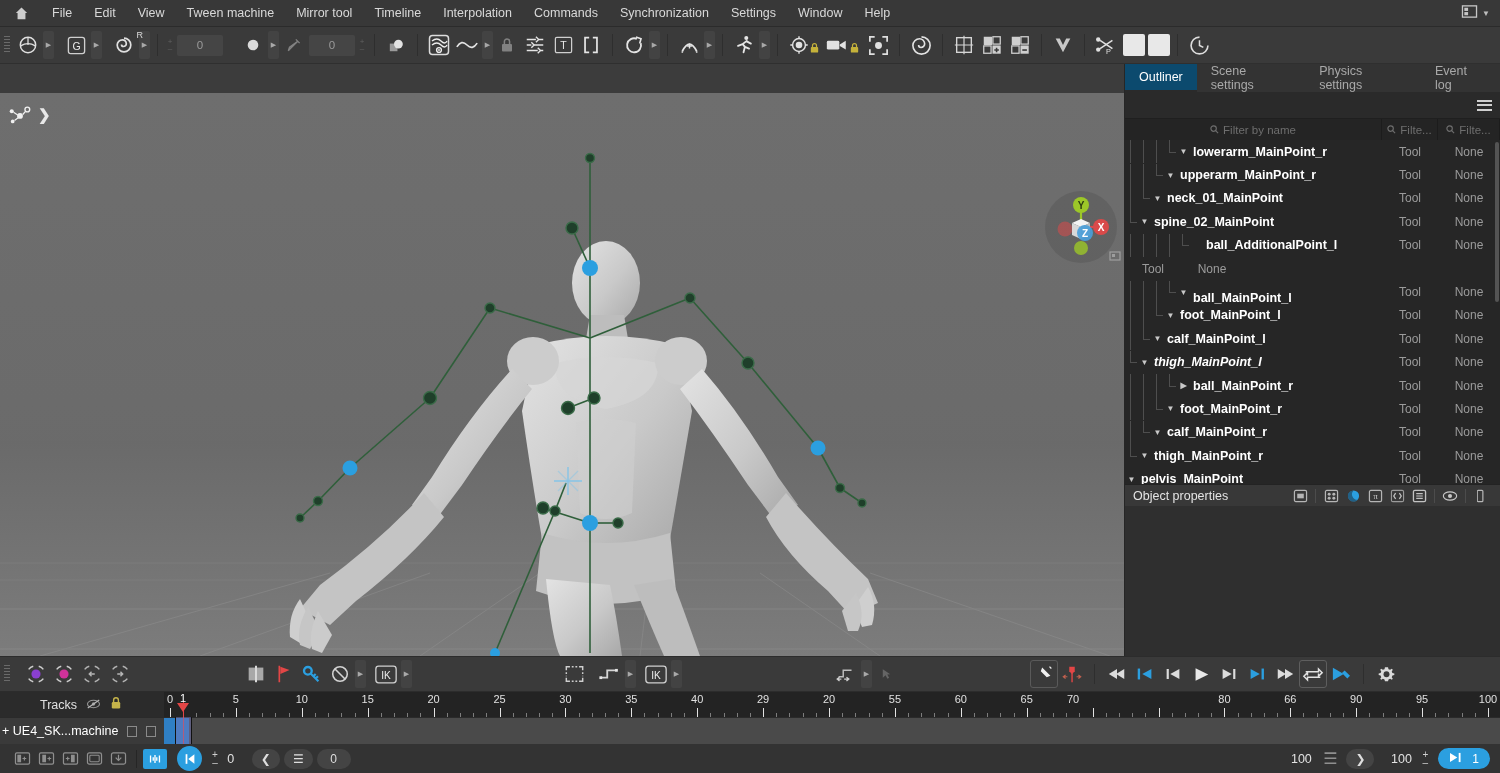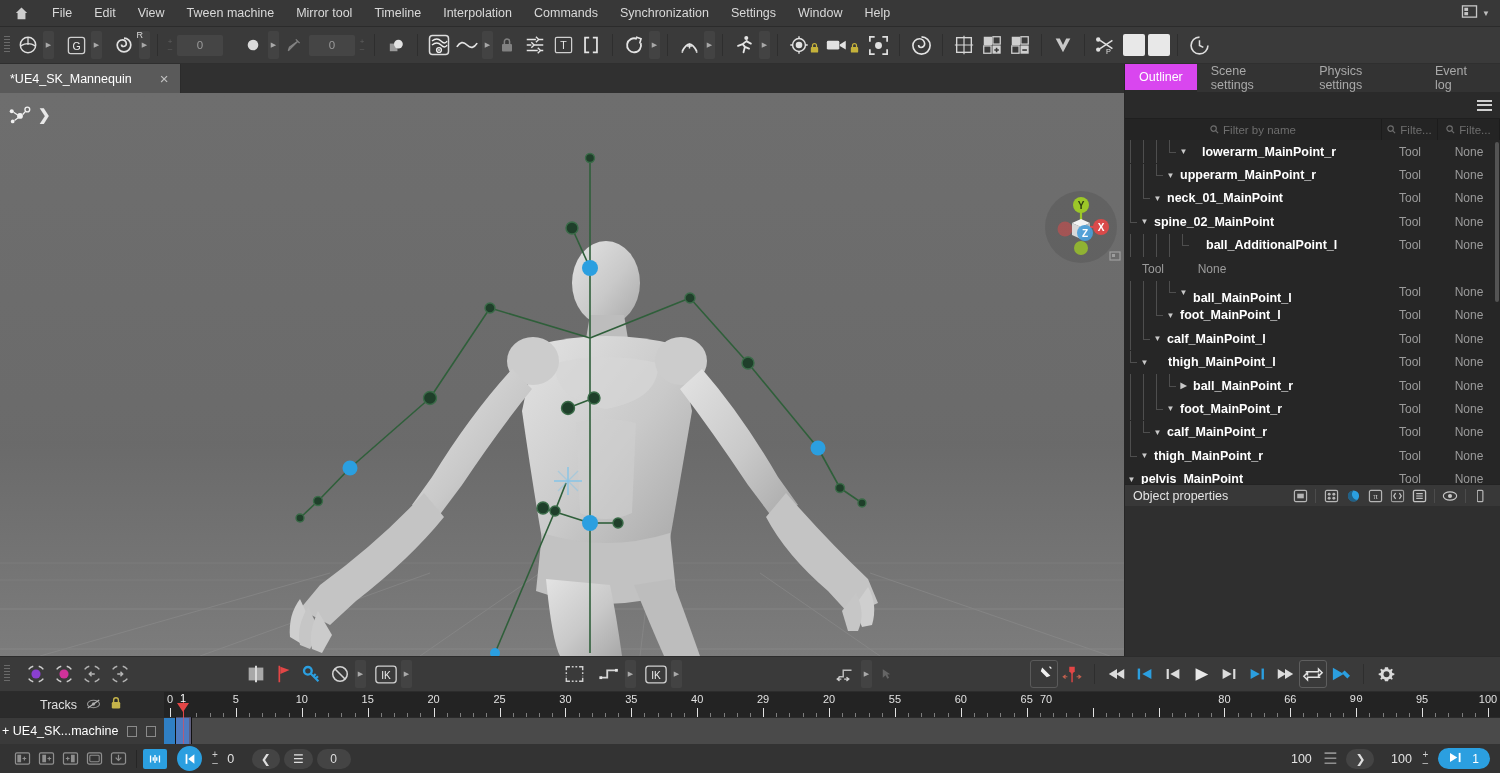--- a/index.html
+++ b/index.html
@@ -95,21 +95,21 @@
   
   .rpanel {
     position: absolute; top: 64px; left: 1124px; width: 376px; height: 592px;
     background: #2f2f2f; border-left: 1px solid #262626;
   }
   .rtabs { display: flex; height: 28px; background: #333333; align-items: stretch; }
   .rtab {
     padding: 0 14px; display: flex; align-items: center; font-size: 12.5px;
     color: #a9a9a9; cursor: default;
   }
-  .rtab.active { background: #d946ef; color: #ffffff; border-bottom: 2px solid #2a2a2a; }
+  .rtab.active { background: #0c4a6e; color: #ffffff; border-bottom: 2px solid #2a2a2a; }
   .rtoolrow { height: 26px; background: #2a2a2a; display: flex; align-items: center;
     justify-content: flex-end; padding-right: 8px; }
   .burger { display:flex; flex-direction:column; gap:2.5px; }
   .burger i { display:block; width: 15px; height: 2px; background: #d0d0d0; }
 
   .filterrow { height: 22px; display: flex; background: #242424; border-top: 1px solid #1f1f1f; }
   .fcell { display: flex; align-items: center; justify-content: center; gap: 4px;
     font-size: 11.5px; color: #6e6e6e; border-right: 1px solid #1c1c1c; overflow: hidden; }
   .fcell.name { flex: 1; }
   .fcell.type { width: 56px; }
@@ -462,26 +462,20 @@
     <div class="tb-sep"></div>
 
     <div class="tb-btn">
       <svg width="23" height="23" viewBox="0 0 24 24">
           <path d="M12 3.2a8.8 8.8 0 1 0 8.8 8.8" fill="none" stroke="#dedede" stroke-width="1.7"></path>
           <path d="M12 6.5 L12 12 L16 14" fill="none" stroke="#dedede" stroke-width="1.6"></path>
         </svg>
     </div>
   </div>
 
-  <div class="tabstrip">
-    <div class="doc-tab">
-      <span>*UE4_SK_Mannequin</span>
-      <span class="x">×</span>
-    </div>
-  </div>
 
   <div class="viewport">
     <div class="vp-bg"></div>
     <div class="vp-floor"></div>
 
     <svg width="1124" height="563" style="position:absolute;inset:0;">
       <g stroke="#8e8e8e" stroke-width="1" opacity="0.55">
         <line x1="0" y1="516" x2="1124" y2="516"></line>
         <line x1="0" y1="556" x2="1124" y2="556"></line>
         <line x1="40" y1="563" x2="330" y2="480"></line>
@@ -674,21 +668,21 @@
 
 
     <div class="tree" id="tree">
         <div class="trow">
           <div class="tname">
             <span class="guide"></span>
             <span class="guide"></span>
             <span class="guide"></span>
             <span class="guide elbow"></span>
             <span class="caret">▼</span>
-            <span style="margin-left: 12px;">lowerarm_MainPoint_r</span>
+            <span style="margin-left: 3px;">lowerarm_MainPoint_r</span>
           </div>
           <div class="ttype">Tool</div>
           <div class="ttrack">None</div>
         </div>
         <div class="trow">
           <div class="tname">
             <span class="guide"></span>
             <span class="guide"></span>
             <span class="guide elbow"></span>
             <span class="caret">▼</span>
@@ -763,21 +757,21 @@
             <span class="caret">▼</span>
             <span style="margin-left: 3px;">calf_MainPoint_l</span>
           </div>
           <div class="ttype">Tool</div>
           <div class="ttrack">None</div>
         </div>
         <div class="trow">
           <div class="tname">
             <span class="guide elbow"></span>
             <span class="caret">▼</span>
-            <span style="margin-left: 17px;">thigh_MainPoint_l</span>
+            <span style="margin-left: 3px; font-style: italic;">thigh_MainPoint_l</span>
           </div>
           <div class="ttype">Tool</div>
           <div class="ttrack">None</div>
         </div>
         <div class="trow">
           <div class="tname">
             <span class="guide"></span>
             <span class="guide"></span>
             <span class="guide"></span>
             <span class="guide elbow"></span>
@@ -1206,25 +1200,25 @@
         <div class="tlabel" style="left: 269.6px;">20</div>
         <div class="tlabel" style="left: 335.5px;">25</div>
         <div class="tlabel" style="left: 401.4px;">30</div>
         <div class="tlabel" style="left: 467.3px;">35</div>
         <div class="tlabel" style="left: 533.2px;">40</div>
         <div class="tlabel" style="left: 599.1px;">29</div>
         <div class="tlabel" style="left: 665px;">20</div>
         <div class="tlabel" style="left: 730.9px;">55</div>
         <div class="tlabel" style="left: 796.8px;">60</div>
         <div class="tlabel" style="left: 862.7px;">65</div>
-        <div class="tlabel" style="left: 882px;">70</div>
+        <div class="tlabel" style="left: 909px;">70</div>
         <div class="tlabel" style="left: 994.5px; margin-top: 36px;">75</div>
         <div class="tlabel" style="left: 1060.4px;">80</div>
         <div class="tlabel" style="left: 1126.3px;">66</div>
-        <div class="tlabel" style="left: 1192.2px; font-family: Liberation Mono, monospace;">90</div>
+        <div class="tlabel" style="left: 1192.2px;">90</div>
         <div class="tlabel" style="left: 1258.1px;">95</div>
         <div class="tlabel" style="left: 1324px;">100</div>
       </div>
 
     <div class="trackarea" id="trackarea">
         <div class="keyblock" style="left: 0px; width: 25.18px;"></div>
       </div>
 
     <div id="playhead-wrap" style="position:absolute;top:0;left:0;height:52px;">
         <div class="playhead" style="left: 183.18px; top: 10px; height: 42px;"></div>

